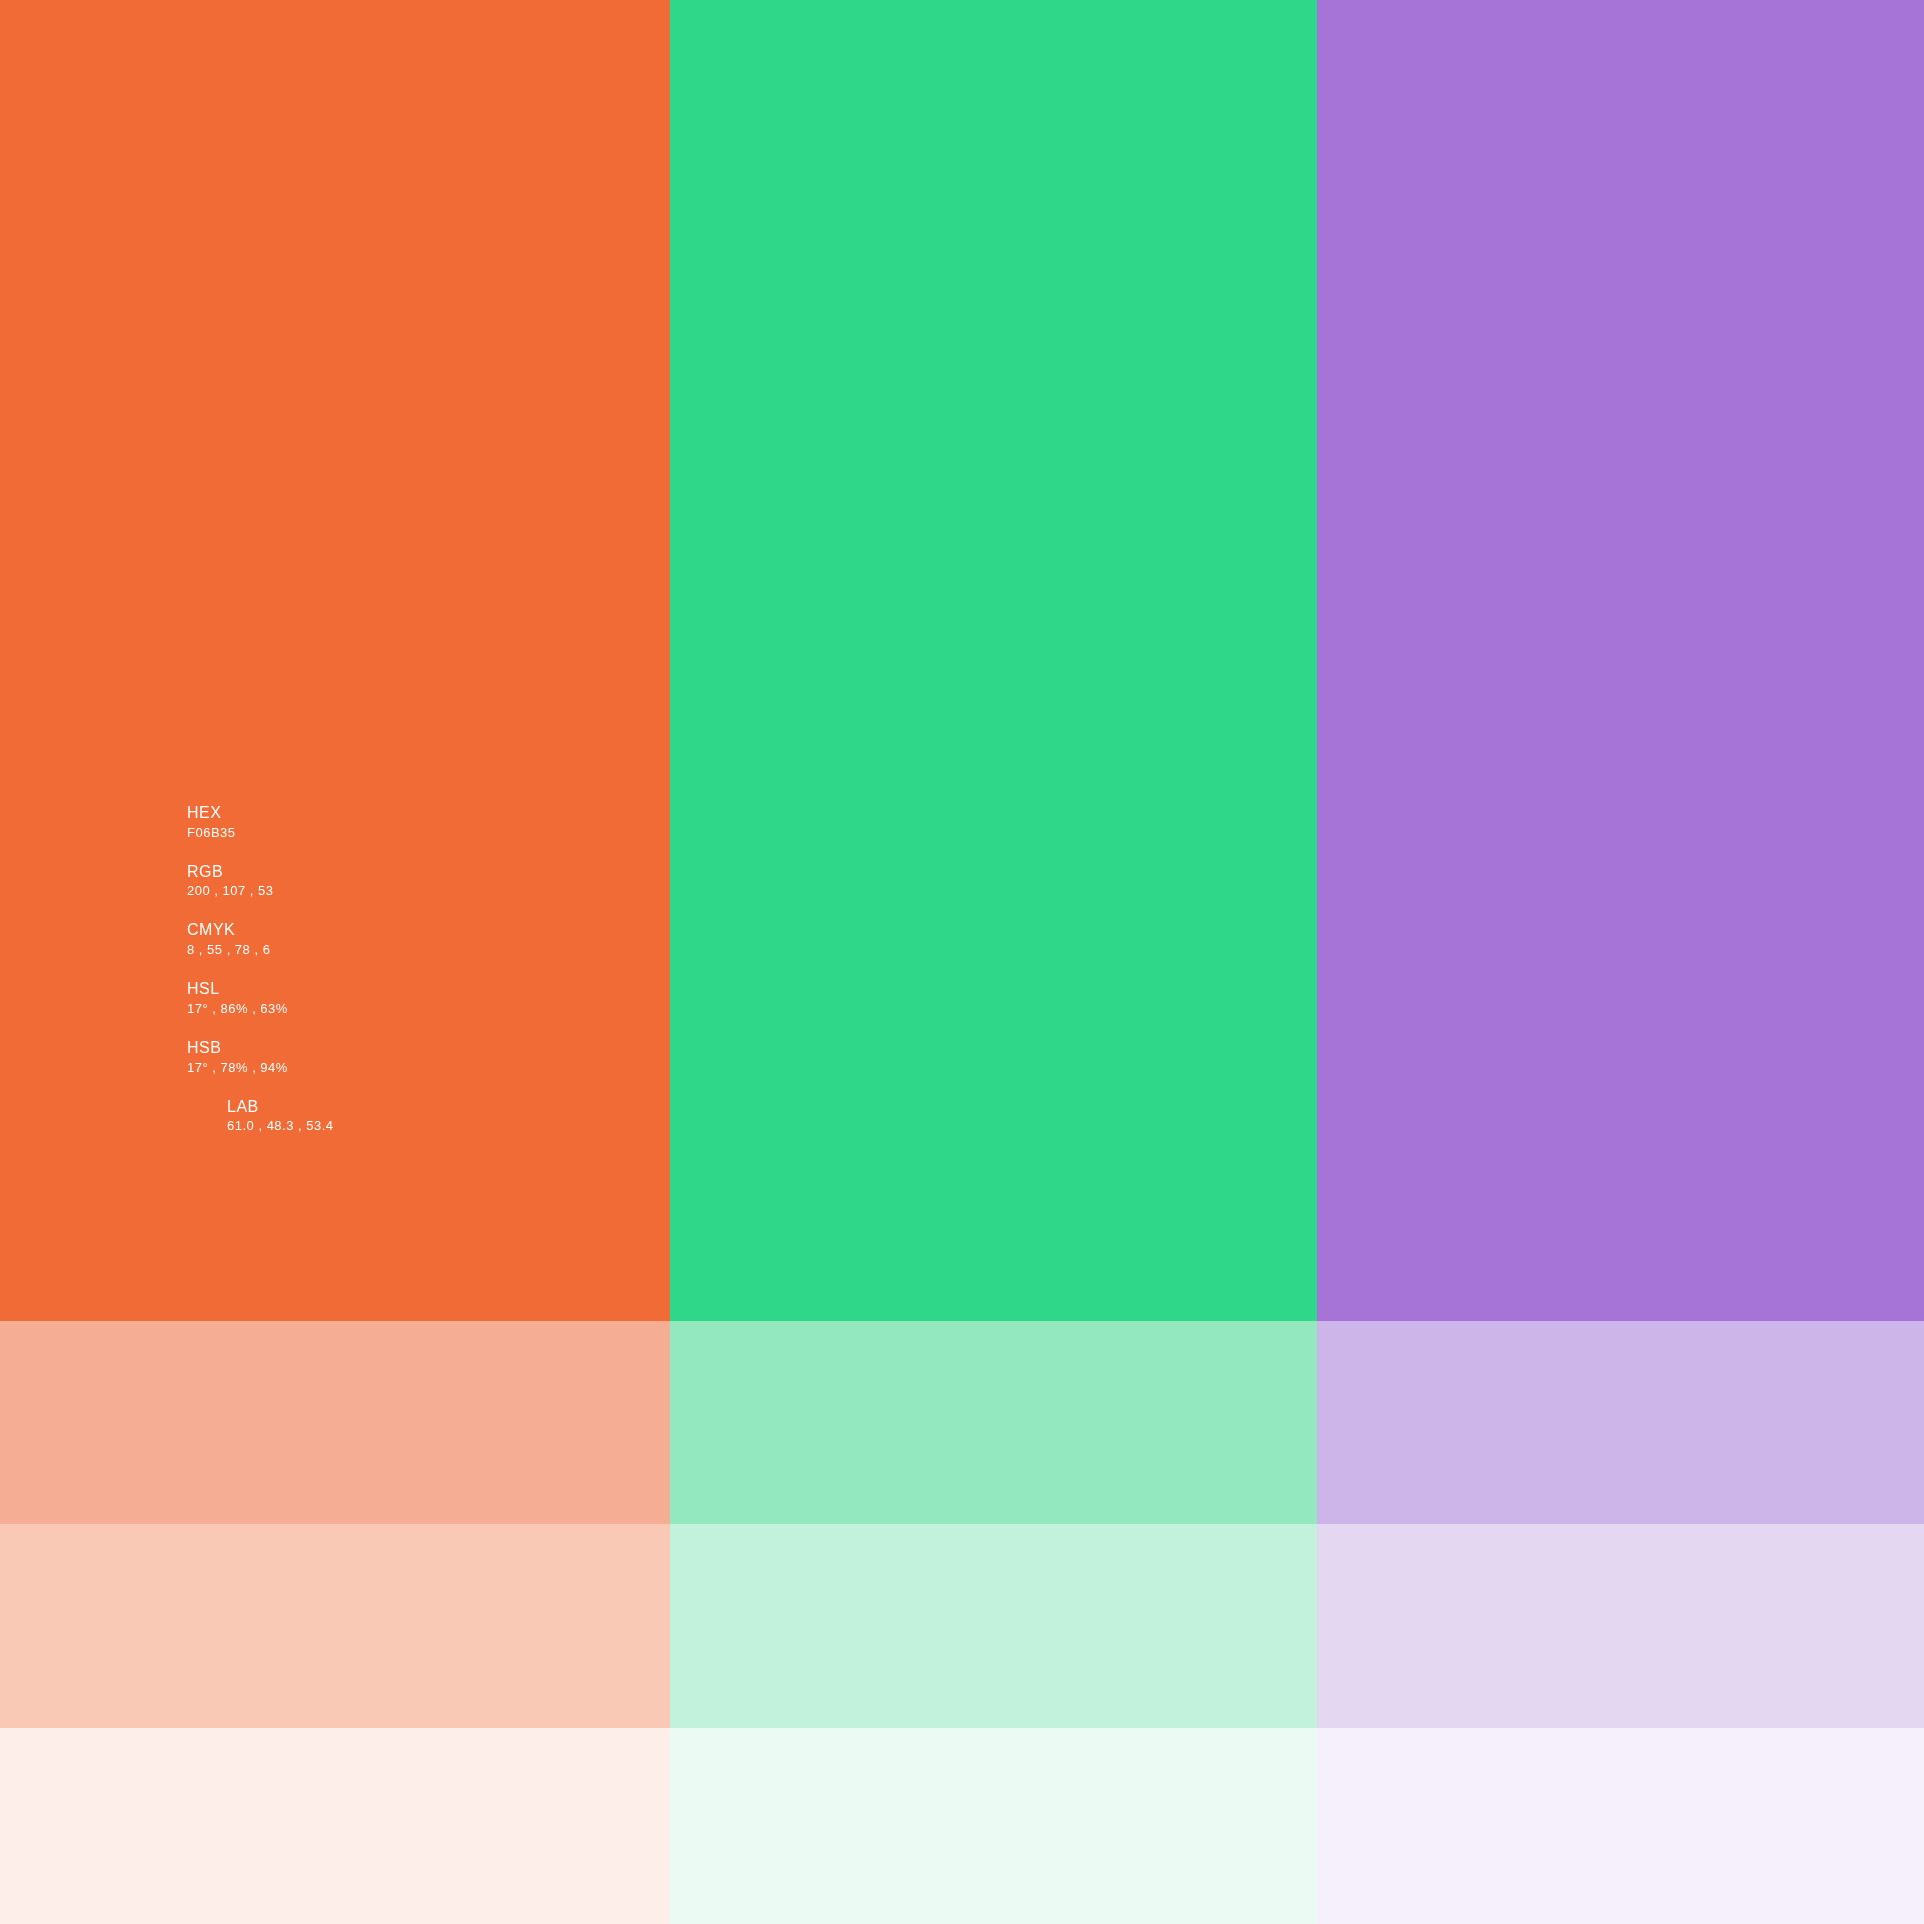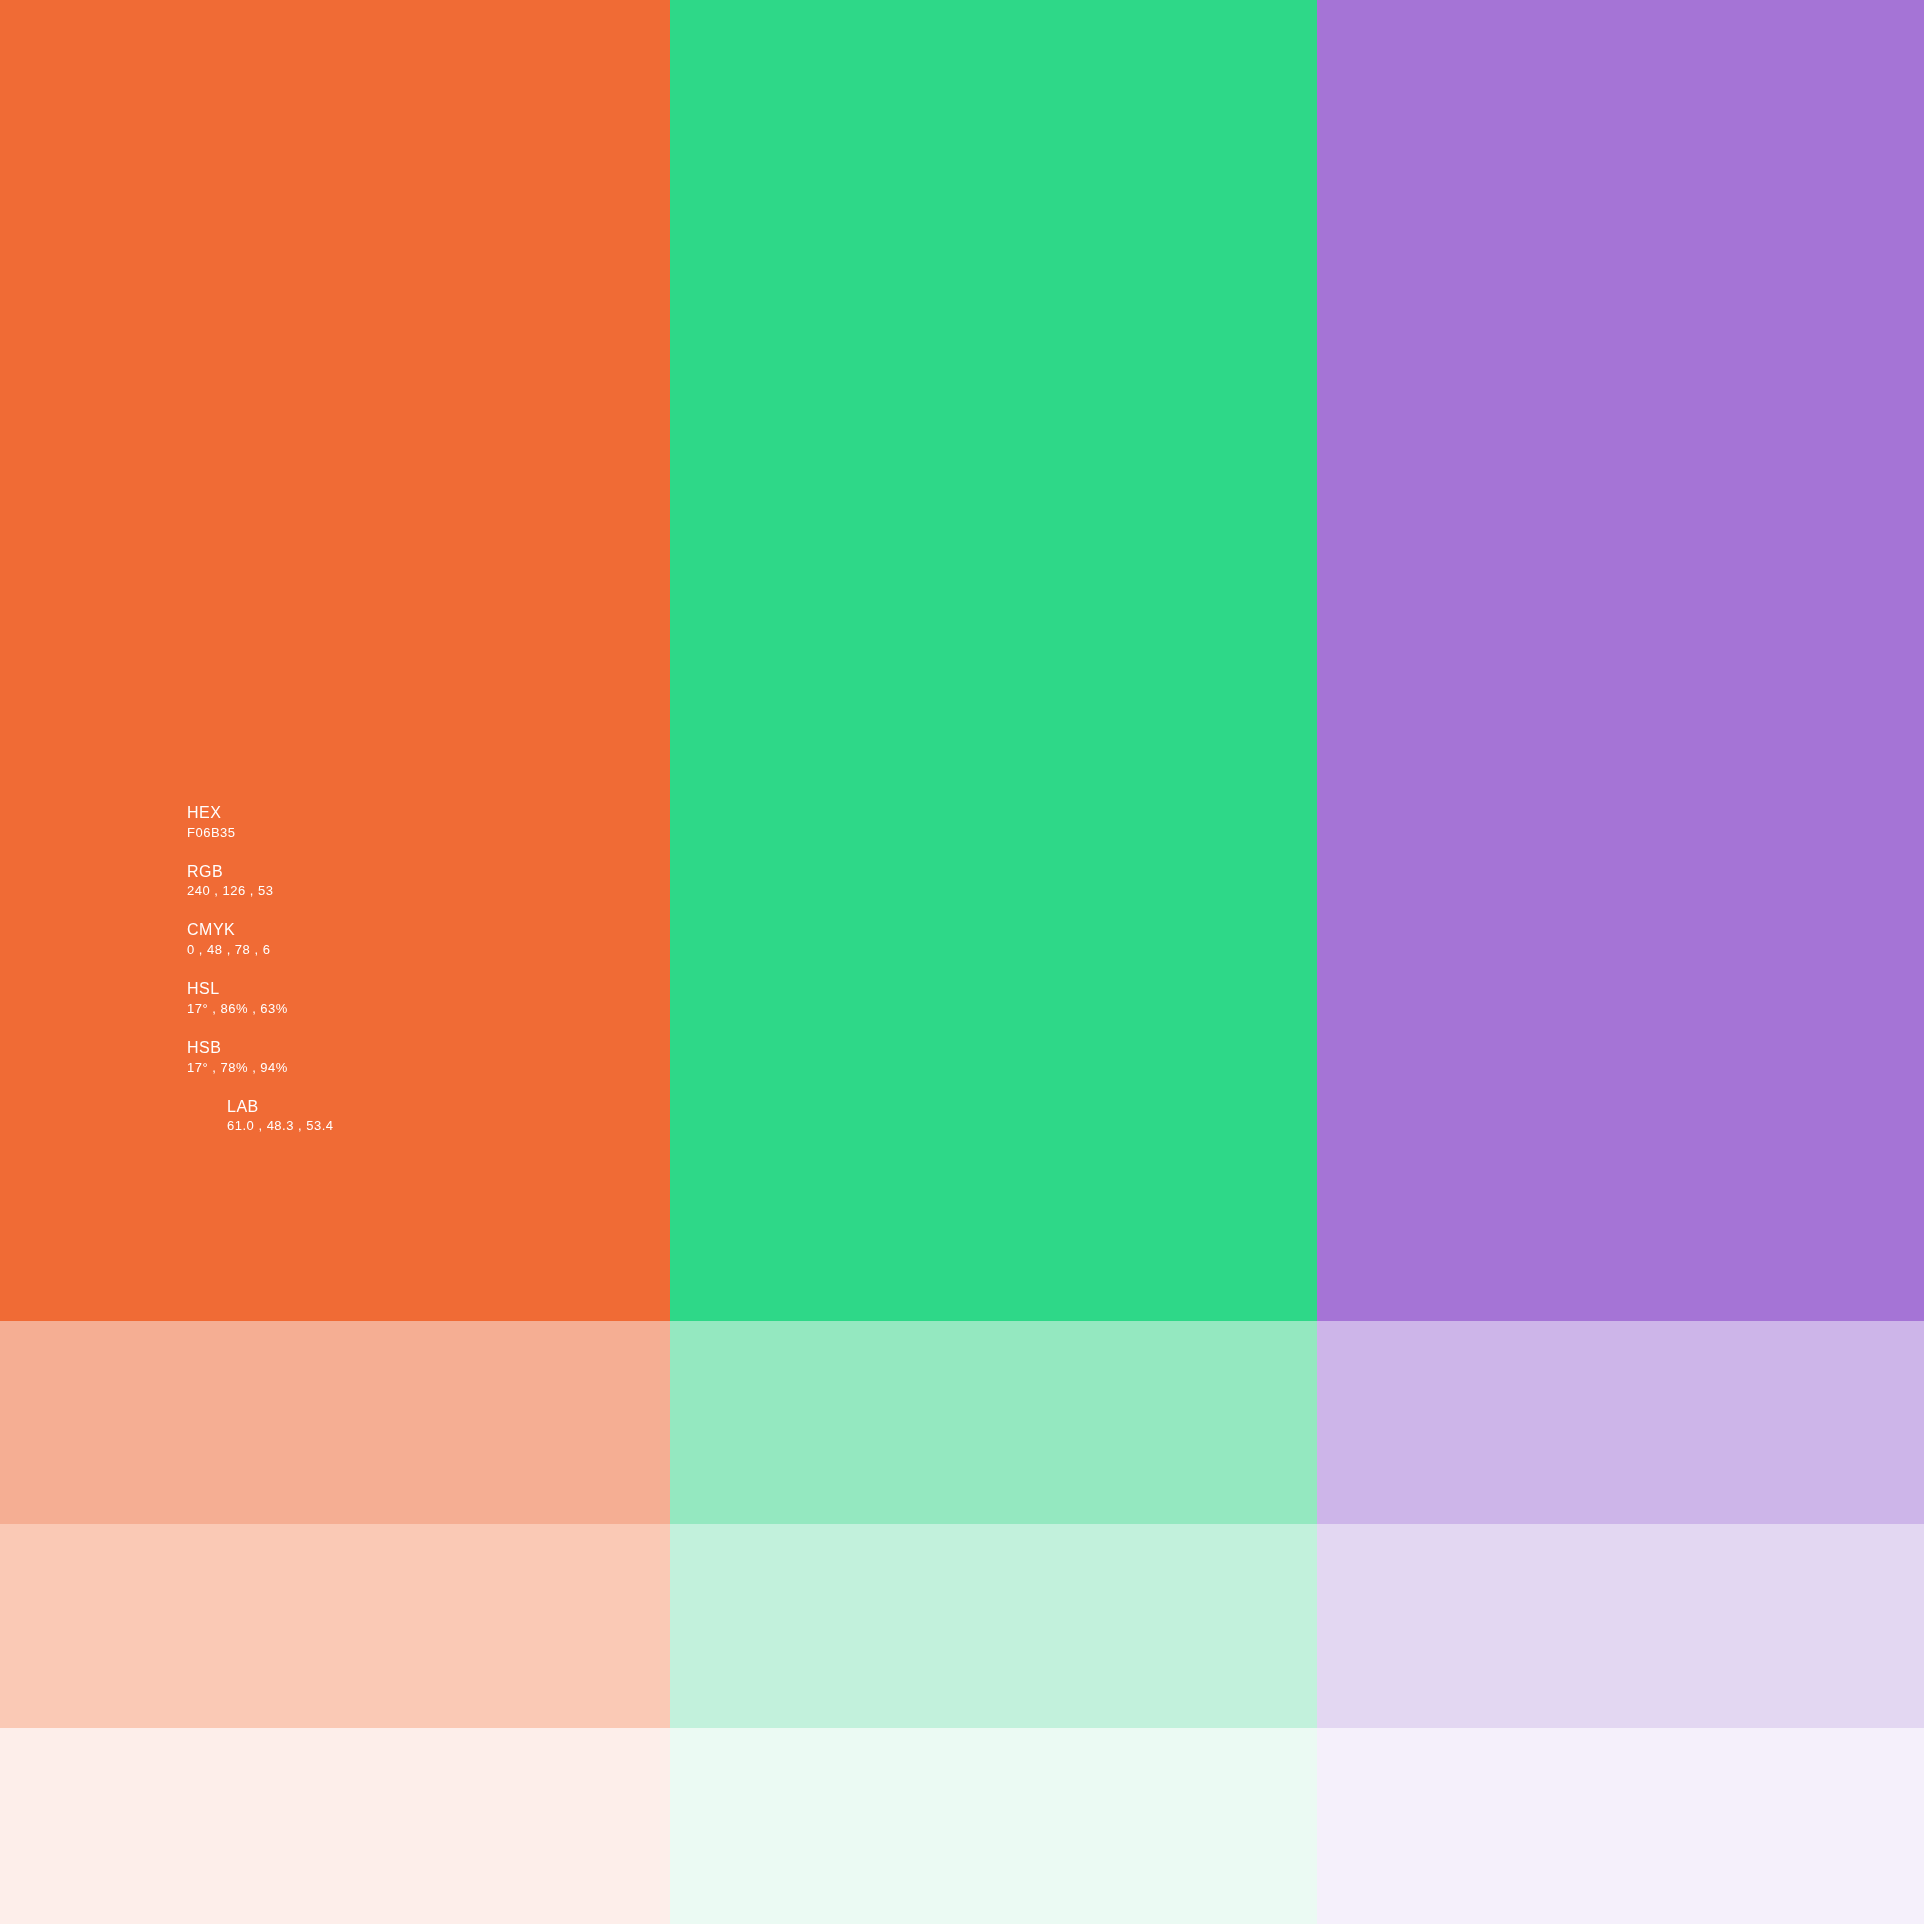--- a/index.html
+++ b/index.html
@@ -74,25 +74,25 @@
 
     <div class="swatch col-0" style="background-color: rgb(240, 107, 53);">
 
       <div class="spec-list" style="color: rgb(255, 255, 255);">
         <div class="spec-row">
           <span class="spec-key">HEX</span>
           <span class="spec-val">F06B35</span>
         </div>
         <div class="spec-row">
           <span class="spec-key">RGB</span>
-          <span class="spec-val">240 , 126 , 53</span>
+          <span class="spec-val">200 , 107 , 53</span>
         </div>
         <div class="spec-row">
           <span class="spec-key">CMYK</span>
-          <span class="spec-val">0 , 48 , 78 , 6</span>
+          <span class="spec-val">8 , 55 , 78 , 6</span>
         </div>
         <div class="spec-row">
           <span class="spec-key">HSL</span>
           <span class="spec-val">17° , 86% , 63%</span>
         </div>
         <div class="spec-row">
           <span class="spec-key">HSB</span>
           <span class="spec-val">17° , 78% , 94%</span>
         </div>
         <div class="spec-row">

